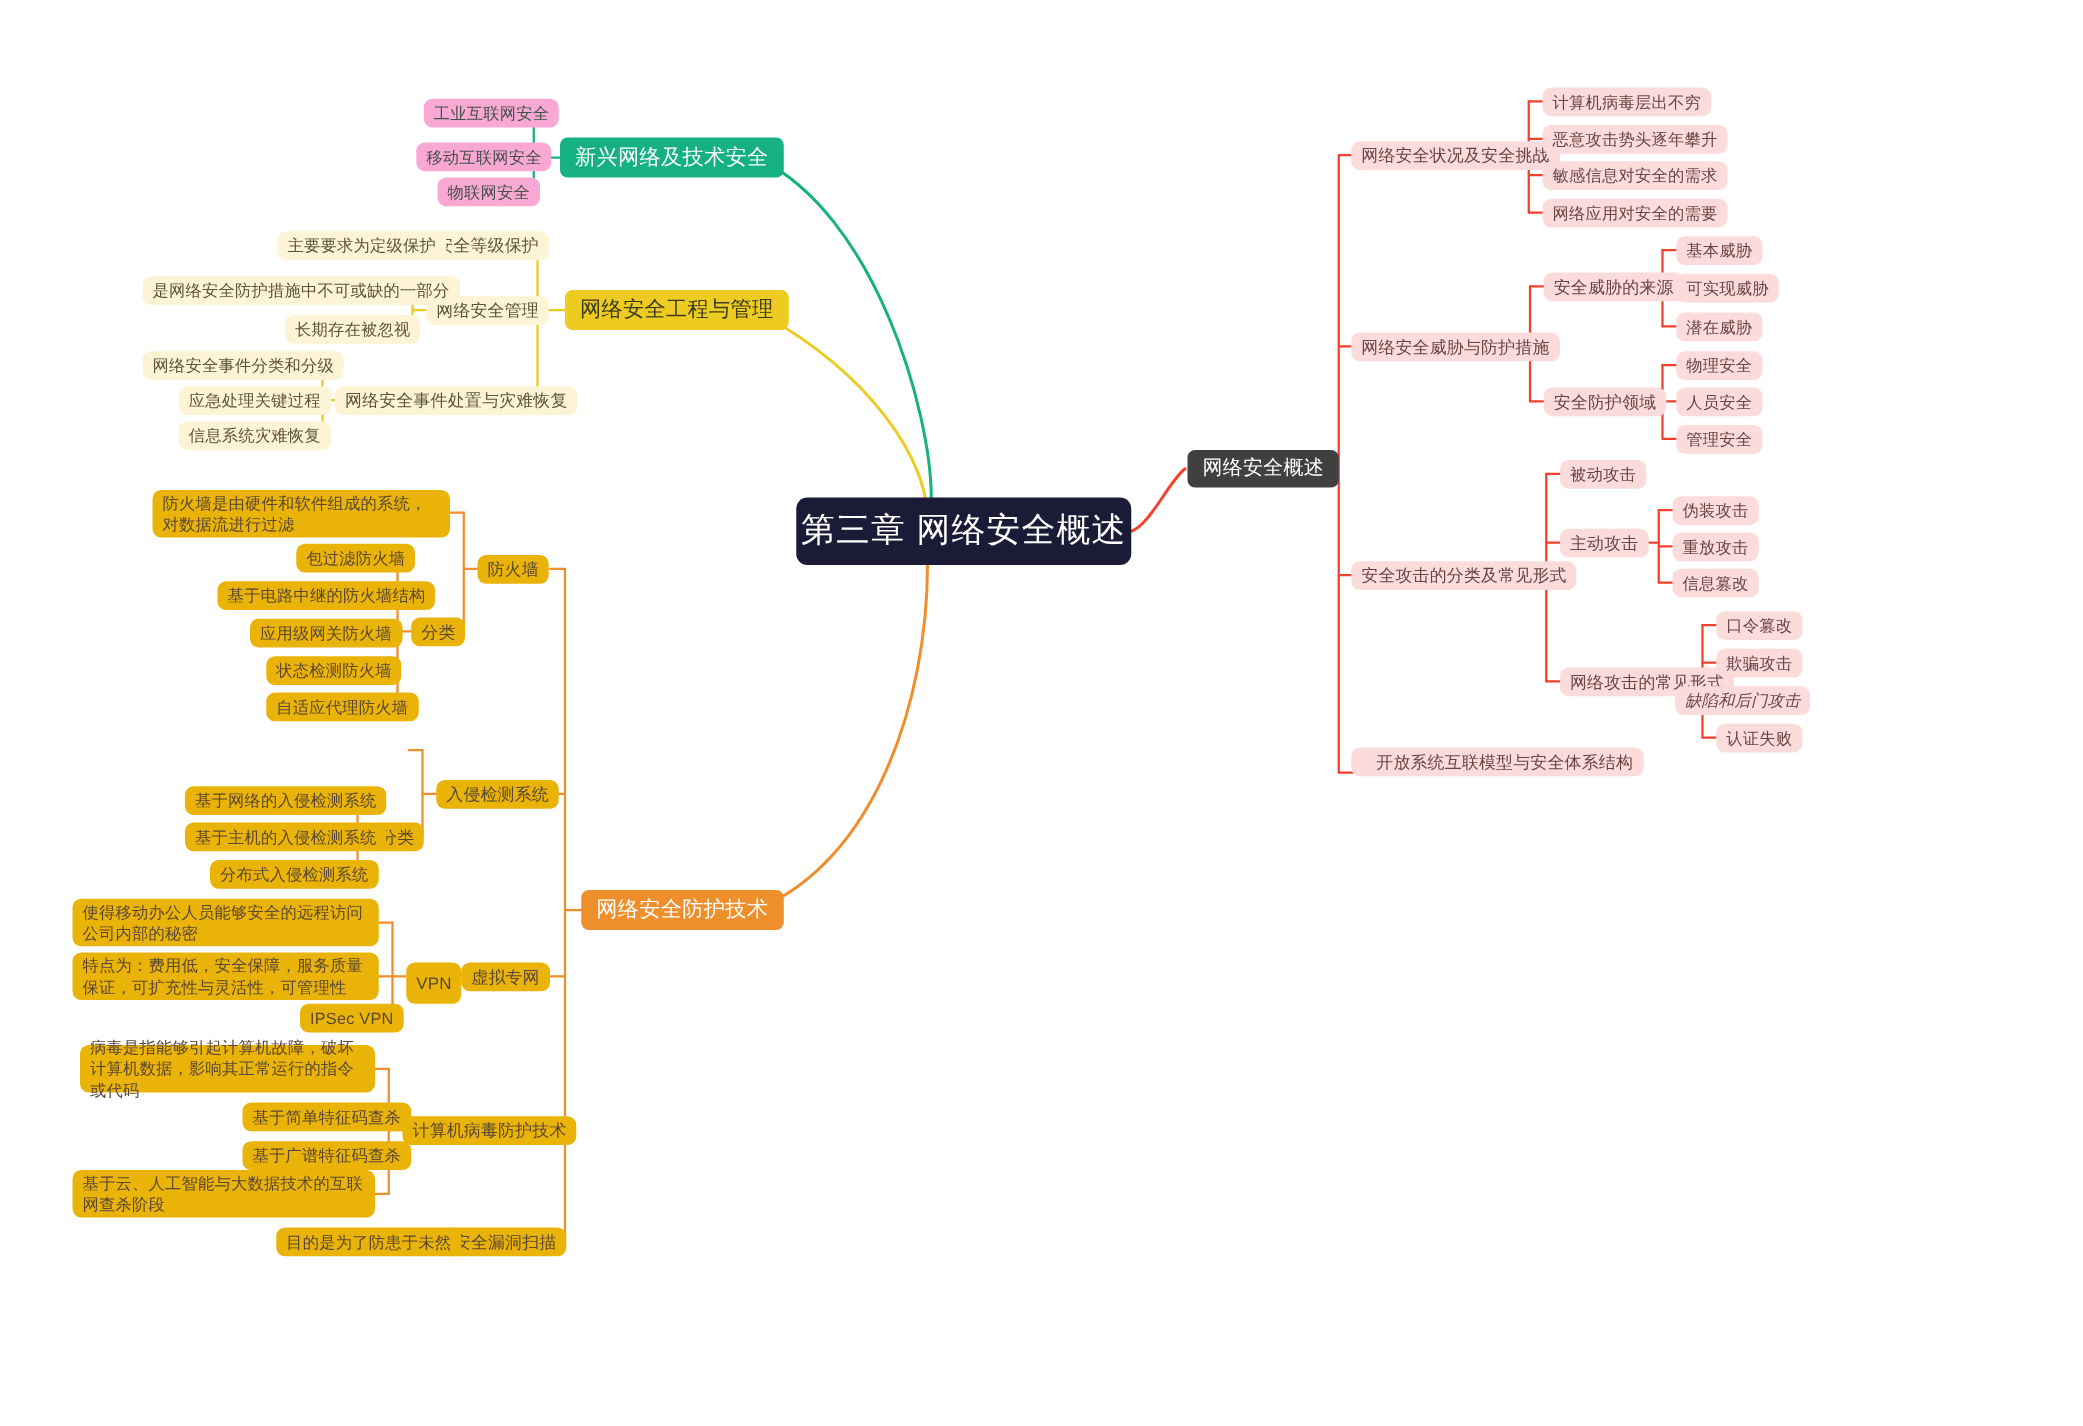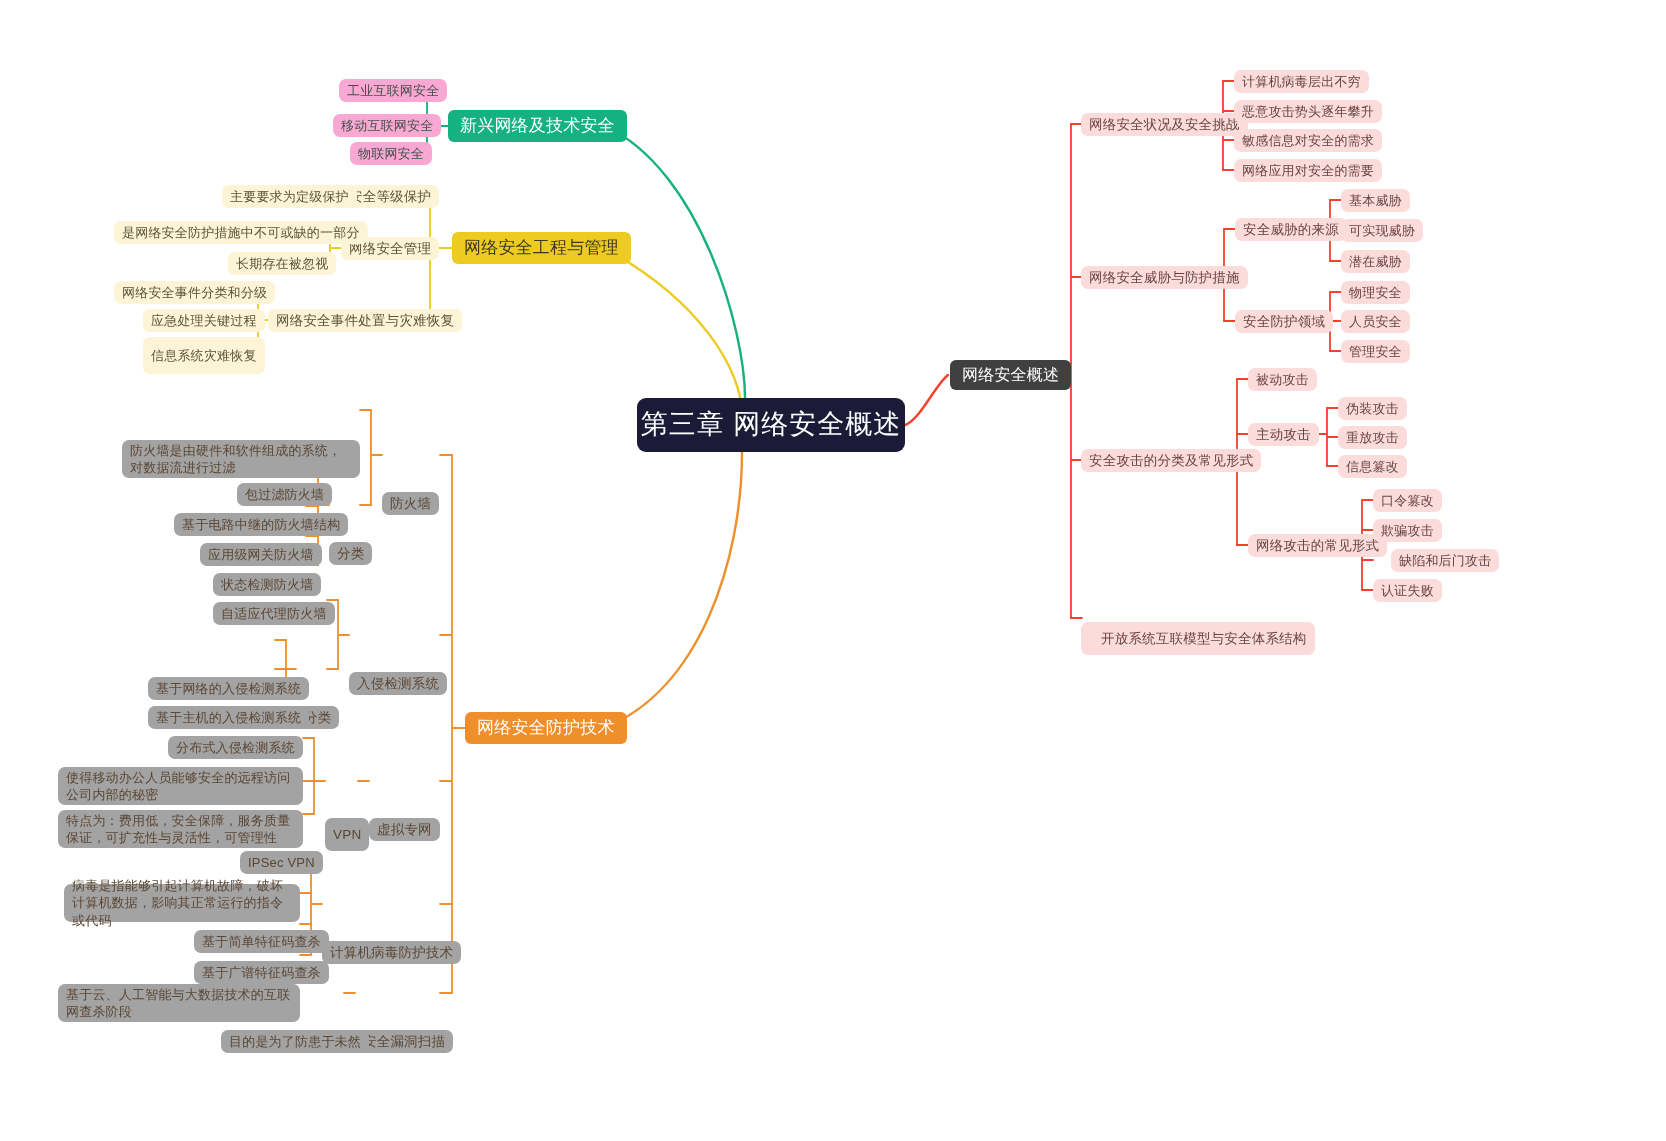--- a/index.html
+++ b/index.html
@@ -47,21 +47,21 @@
     letter-spacing: 1px;
   }
   
   .main-green { background: #16b180; color:#ffffff; font-size: 17px; padding: 0 12px; border-radius: 6px;}
   .main-yellow { background: #edcb21; color:#3c3c1e; font-size: 17px; padding: 0 12px; border-radius: 6px;}
   .main-orange { background: #ef8f2b; color:#ffffff; font-size: 17px; padding: 0 12px; border-radius: 6px;}
   .main-red { background: #404040; color:#ffffff; font-size: 16px; padding: 0 12px; border-radius: 6px;}
 
   .n-green { background: #f9a8d4; color: #43514a; }
   .n-yellow { background: #fdf4d5; color: #5b5438; }
-  .n-orange { background: #a3a3a3; color: #5a4735; margin-top: 48px; }
+  .n-orange { background: #eab308; color: #5a4735; }
   .n-red  { background: #fbdcdb; color: #6b4442; }
 
   .sub { font-size: 13.5px; padding: 4px 8px; }
   .leaf { font-size: 13px; padding: 4px 8px; }
   .wrap { align-items: center; }
 </style>
 </head>
 <body>
 
 <div id="canvas">
@@ -188,21 +188,21 @@
   <div class="node n-yellow sub" style="left:341px; top:185px; height:23px;">安全等级保护</div>
   <div class="node n-yellow leaf" style="left:222px; top:185px; height:23px;">主要要求为定级保护</div>
 
   <div class="node n-yellow sub" style="left:341px; top:237px; height:23px;">网络安全管理</div>
   <div class="node n-yellow leaf" style="left:114px; top:221px; height:23px;">是网络安全防护措施中不可或缺的一部分</div>
   <div class="node n-yellow leaf" style="left:228px; top:252px; height:23px;">长期存在被忽视</div>
 
   <div class="node n-yellow sub" style="left:268px; top:309px; height:23px;">网络安全事件处置与灾难恢复</div>
   <div class="node n-yellow leaf" style="left:114px; top:281px; height:23px;">网络安全事件分类和分级</div>
   <div class="node n-yellow leaf" style="left:143px; top:309px; height:23px;">应急处理关键过程</div>
-  <div class="node n-yellow leaf" style="left:143px; top:337px; height:37px;">信息系统灾难恢复</div>
+  <div class="node n-yellow leaf" style="left:143px; top:337px; height:23px;">信息系统灾难恢复</div>
 
   <div class="node main-orange" style="left:465px; top:712px; height:32px;">网络安全防护技术</div>
 
   <div class="node n-orange sub" style="left:382px; top:444px; height:23px;">防火墙</div>
   <div class="node n-orange leaf wrap" style="left:122px; top:392px; width:238px; height:38px;">防火墙是由硬件和软件组成的系统，对数据流进行过滤</div>
   <div class="node n-orange sub" style="left:329px; top:494px; height:23px;">分类</div>
   <div class="node n-orange leaf" style="left:237px; top:435px; height:23px;">包过滤防火墙</div>
   <div class="node n-orange leaf" style="left:174px; top:465px; height:23px;">基于电路中继的防火墙结构</div>
   <div class="node n-orange leaf" style="left:200px; top:495px; height:23px;">应用级网关防火墙</div>
   <div class="node n-orange leaf" style="left:213px; top:525px; height:23px;">状态检测防火墙</div>
@@ -249,18 +249,18 @@
 
   <div class="node n-red sub" style="left:1081px; top:449px; height:23px;">安全攻击的分类及常见形式</div>
   <div class="node n-red leaf" style="left:1248px; top:368px; height:23px;">被动攻击</div>
   <div class="node n-red sub" style="left:1248px; top:423px; height:23px;">主动攻击</div>
   <div class="node n-red leaf" style="left:1338px; top:397px; height:23px;">伪装攻击</div>
   <div class="node n-red leaf" style="left:1338px; top:426px; height:23px;">重放攻击</div>
   <div class="node n-red leaf" style="left:1338px; top:455px; height:23px;">信息篡改</div>
   <div class="node n-red sub" style="left:1248px; top:534px; height:23px;">网络攻击的常见形式</div>
   <div class="node n-red leaf" style="left:1373px; top:489px; height:23px;">口令篡改</div>
   <div class="node n-red leaf" style="left:1373px; top:519px; height:23px;">欺骗攻击</div>
-  <div class="node n-red leaf" style="left:1391px; top:549px; height:23px;">缺陷和后门攻击</div>
+  <div class="node n-red leaf" style="left:1340px; top:549px; height:23px;font-style:italic;">缺陷和后门攻击</div>
   <div class="node n-red leaf" style="left:1373px; top:579px; height:23px;">认证失败</div>
 
-  <div class="node n-red sub" style="left:1081px; top:622px; height:33px;padding-left:20px;">开放系统互联模型与安全体系结构</div>
+  <div class="node n-red sub" style="left:1081px; top:598px; height:23px;padding-left:20px;">开放系统互联模型与安全体系结构</div>
 
 </div>
 
 </body></html>

